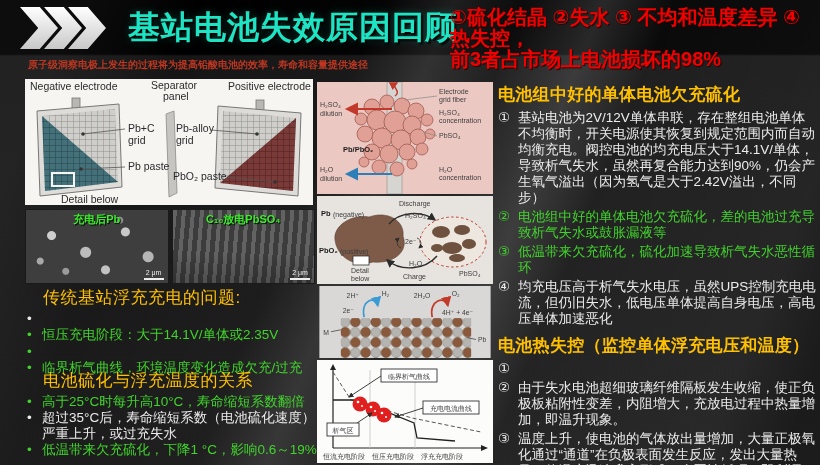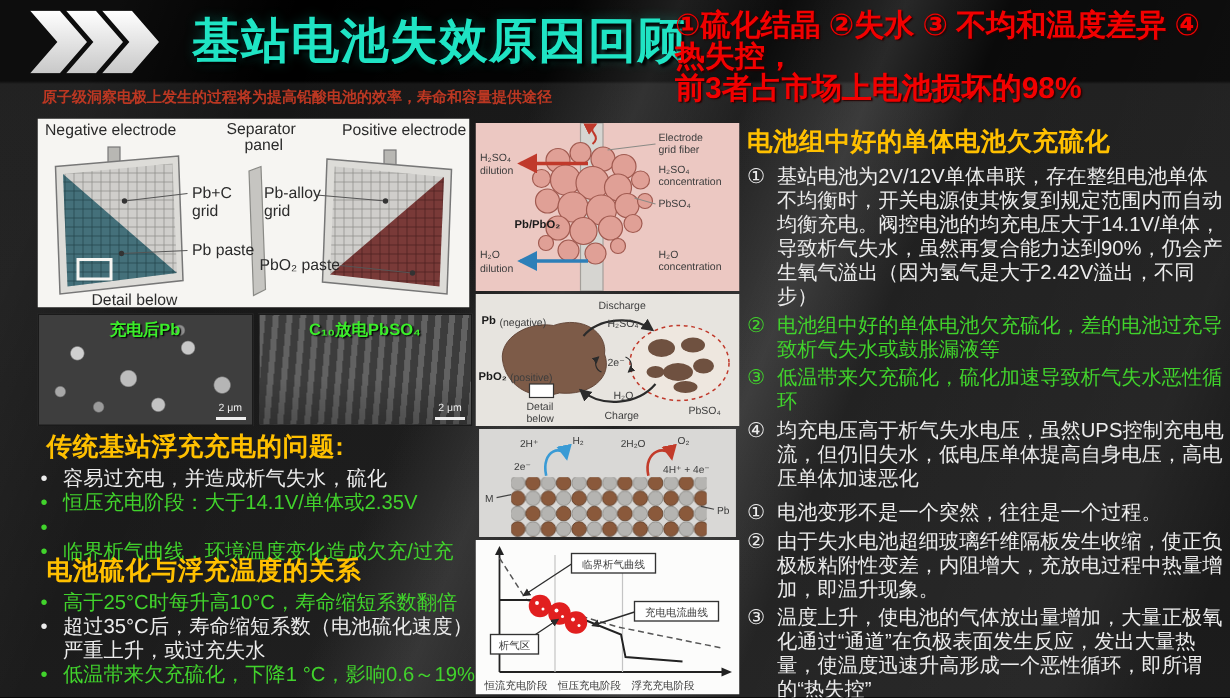--- a/index.html
+++ b/index.html
@@ -44,21 +44,21 @@
     linear-gradient(0deg, rgba(0,0,0,.25), rgba(0,0,0,0) 40%),
     repeating-linear-gradient(55deg,#6b6b6b 0 5px,#474747 5px 11px),
     repeating-linear-gradient(-40deg, rgba(170,170,170,.45) 0 7px, rgba(55,55,55,.45) 7px 15px),#505050;}
   .sem3{background:
     linear-gradient(0deg, rgba(0,0,0,.2), rgba(0,0,0,0) 40%),
     repeating-linear-gradient(95deg,#626262 0 4px,#3c3c3c 4px 9px),
     repeating-linear-gradient(10deg, rgba(150,150,150,.4) 0 6px, rgba(50,50,50,.4) 6px 13px),#4a4a4a;}
   
   .tblock{position:absolute;left:27px;width:294px;}
   .tb1{top:286px;} .tb2{top:369px;}
-  .tblock h3{margin:0 0 2px 4px;font-size:17px;font-weight:bold;color:#ffc000;letter-spacing:.5px;}
+  .tblock h3{margin:0 0 2px 16px;font-size:17px;font-weight:normal;color:#ffc000;letter-spacing:.5px;}
   .tblock ul{list-style:none;margin:0;padding:0;}
   .tblock li{display:flex;font-size:13.5px;line-height:15.4px;margin:1px 0;}
   .tblock .mk{flex:0 0 15px;}
   .c-w{color:#ececec;} .c-g{color:#41d32c;}
   
   .figB{position:absolute;left:317px;top:82px;width:176px;height:112px;}
   .figC{position:absolute;left:317px;top:196px;width:176px;height:88px;}
   .figD{position:absolute;left:317px;top:286px;width:176px;height:72px;}
   .figE{position:absolute;left:317px;top:360px;width:176px;height:103px;}
   svg{display:block;}
@@ -162,21 +162,20 @@
           <i></i>
         </span>
     </figure>
   </div>
 
   <section class="tblock tb1">
     <h3>传统基站浮充充电的问题:</h3>
     <ul>
       <li class="c-w">
           <span class="mk">•</span>
-          <span>容易过充电，并造成析气失水，硫化</span>
         </li>
       <li class="c-g">
           <span class="mk">•</span>
           <span>恒压充电阶段：大于14.1V/单体或2.35V</span>
         </li>
       <li class="c-g">
           <span class="mk">•</span>
         </li>
       <li class="c-g">
           <span class="mk">•</span>
@@ -386,24 +385,24 @@
             <span class="mk">③</span>
             <span>低温带来欠充硫化，硫化加速导致析气失水恶性循环</span>
           </li>
         <li class="c-w">
             <span class="mk">④</span>
             <span>均充电压高于析气失水电压，虽然UPS控制充电电流，但仍旧失水，低电压单体提高自身电压，高电压单体加速恶化</span>
           </li>
       </ol>
     </section>
     <section class="sec2">
+      <h3>电池热失控（监控单体浮充电压和温度）</h3>
       <ol>
         <li class="c-w">
             <span class="mk">①</span>
-            <span>电池变形不是一个突然，往往是一个过程。</span>
           </li>
         <li class="c-w">
             <span class="mk">②</span>
             <span>由于失水电池超细玻璃纤维隔板发生收缩，使正负极板粘附性变差，内阻增大，充放电过程中热量增加，即温升现象。</span>
           </li>
         <li class="c-w">
             <span class="mk">③</span>
             <span>温度上升，使电池的气体放出量增加，大量正极氧化通过“通道”在负极表面发生反应，发出大量热量，使温度迅速升高形成一个恶性循环，即所谓的“热失控”</span>
           </li>
       </ol>

